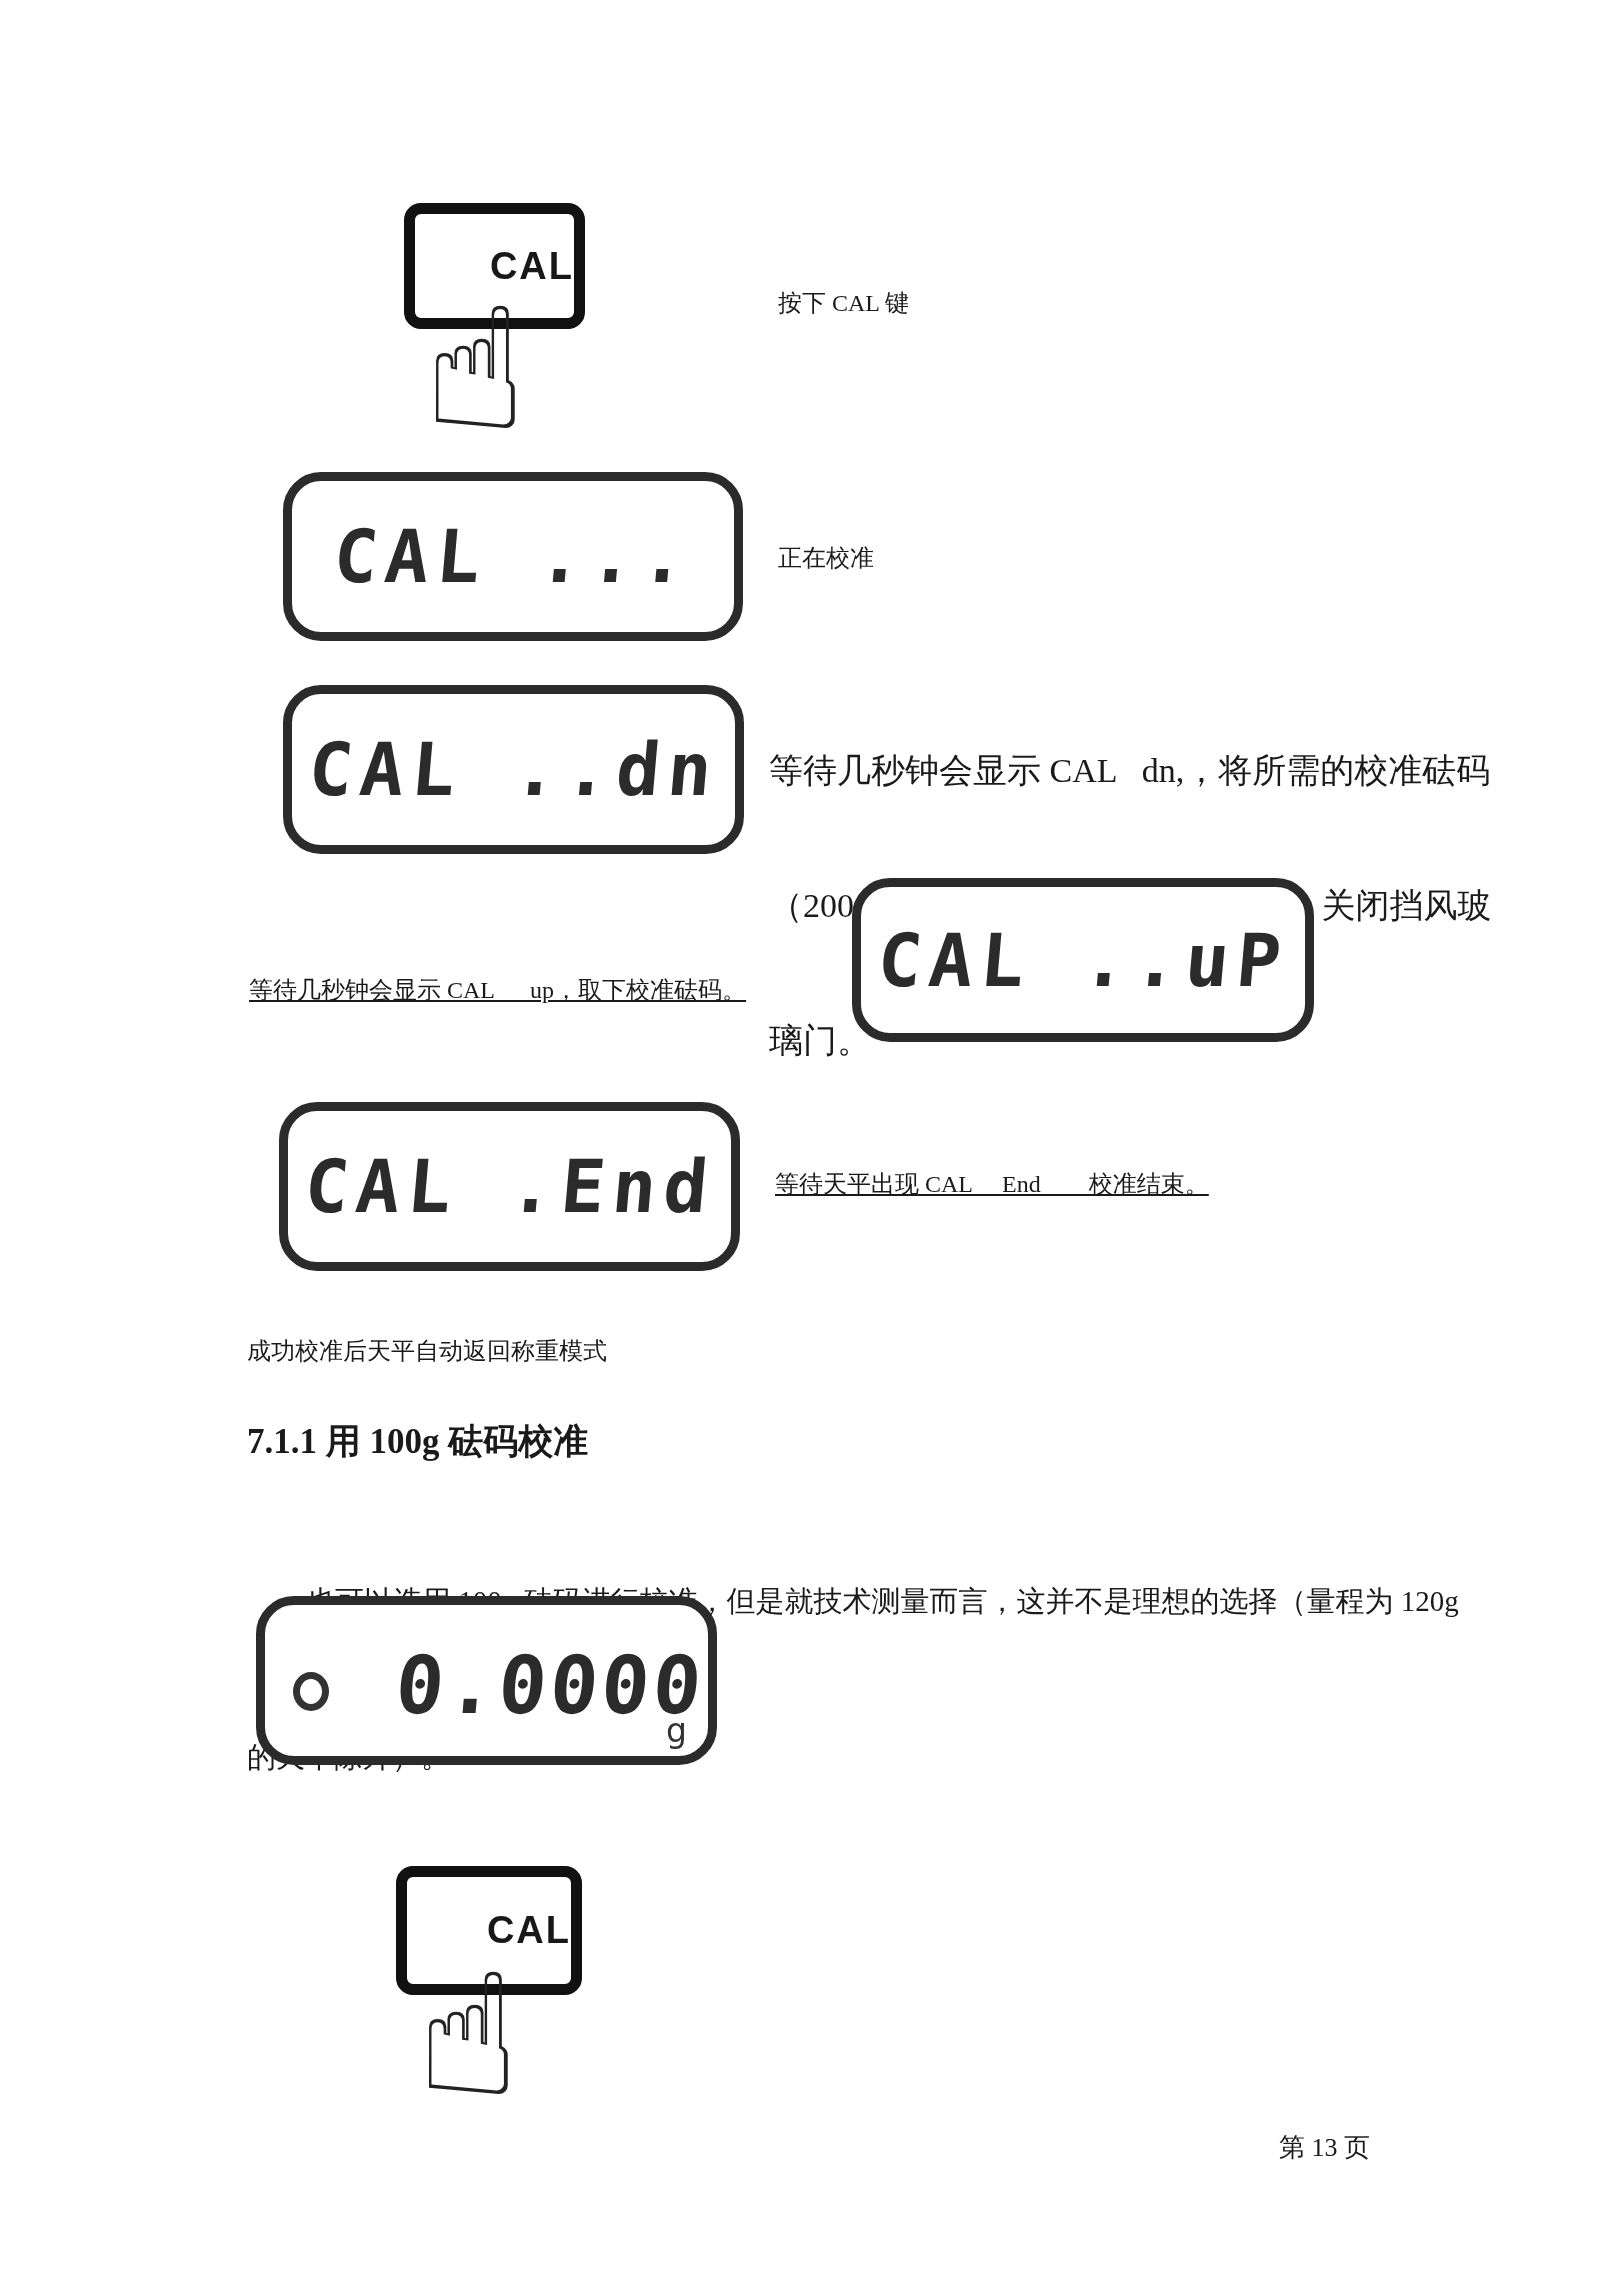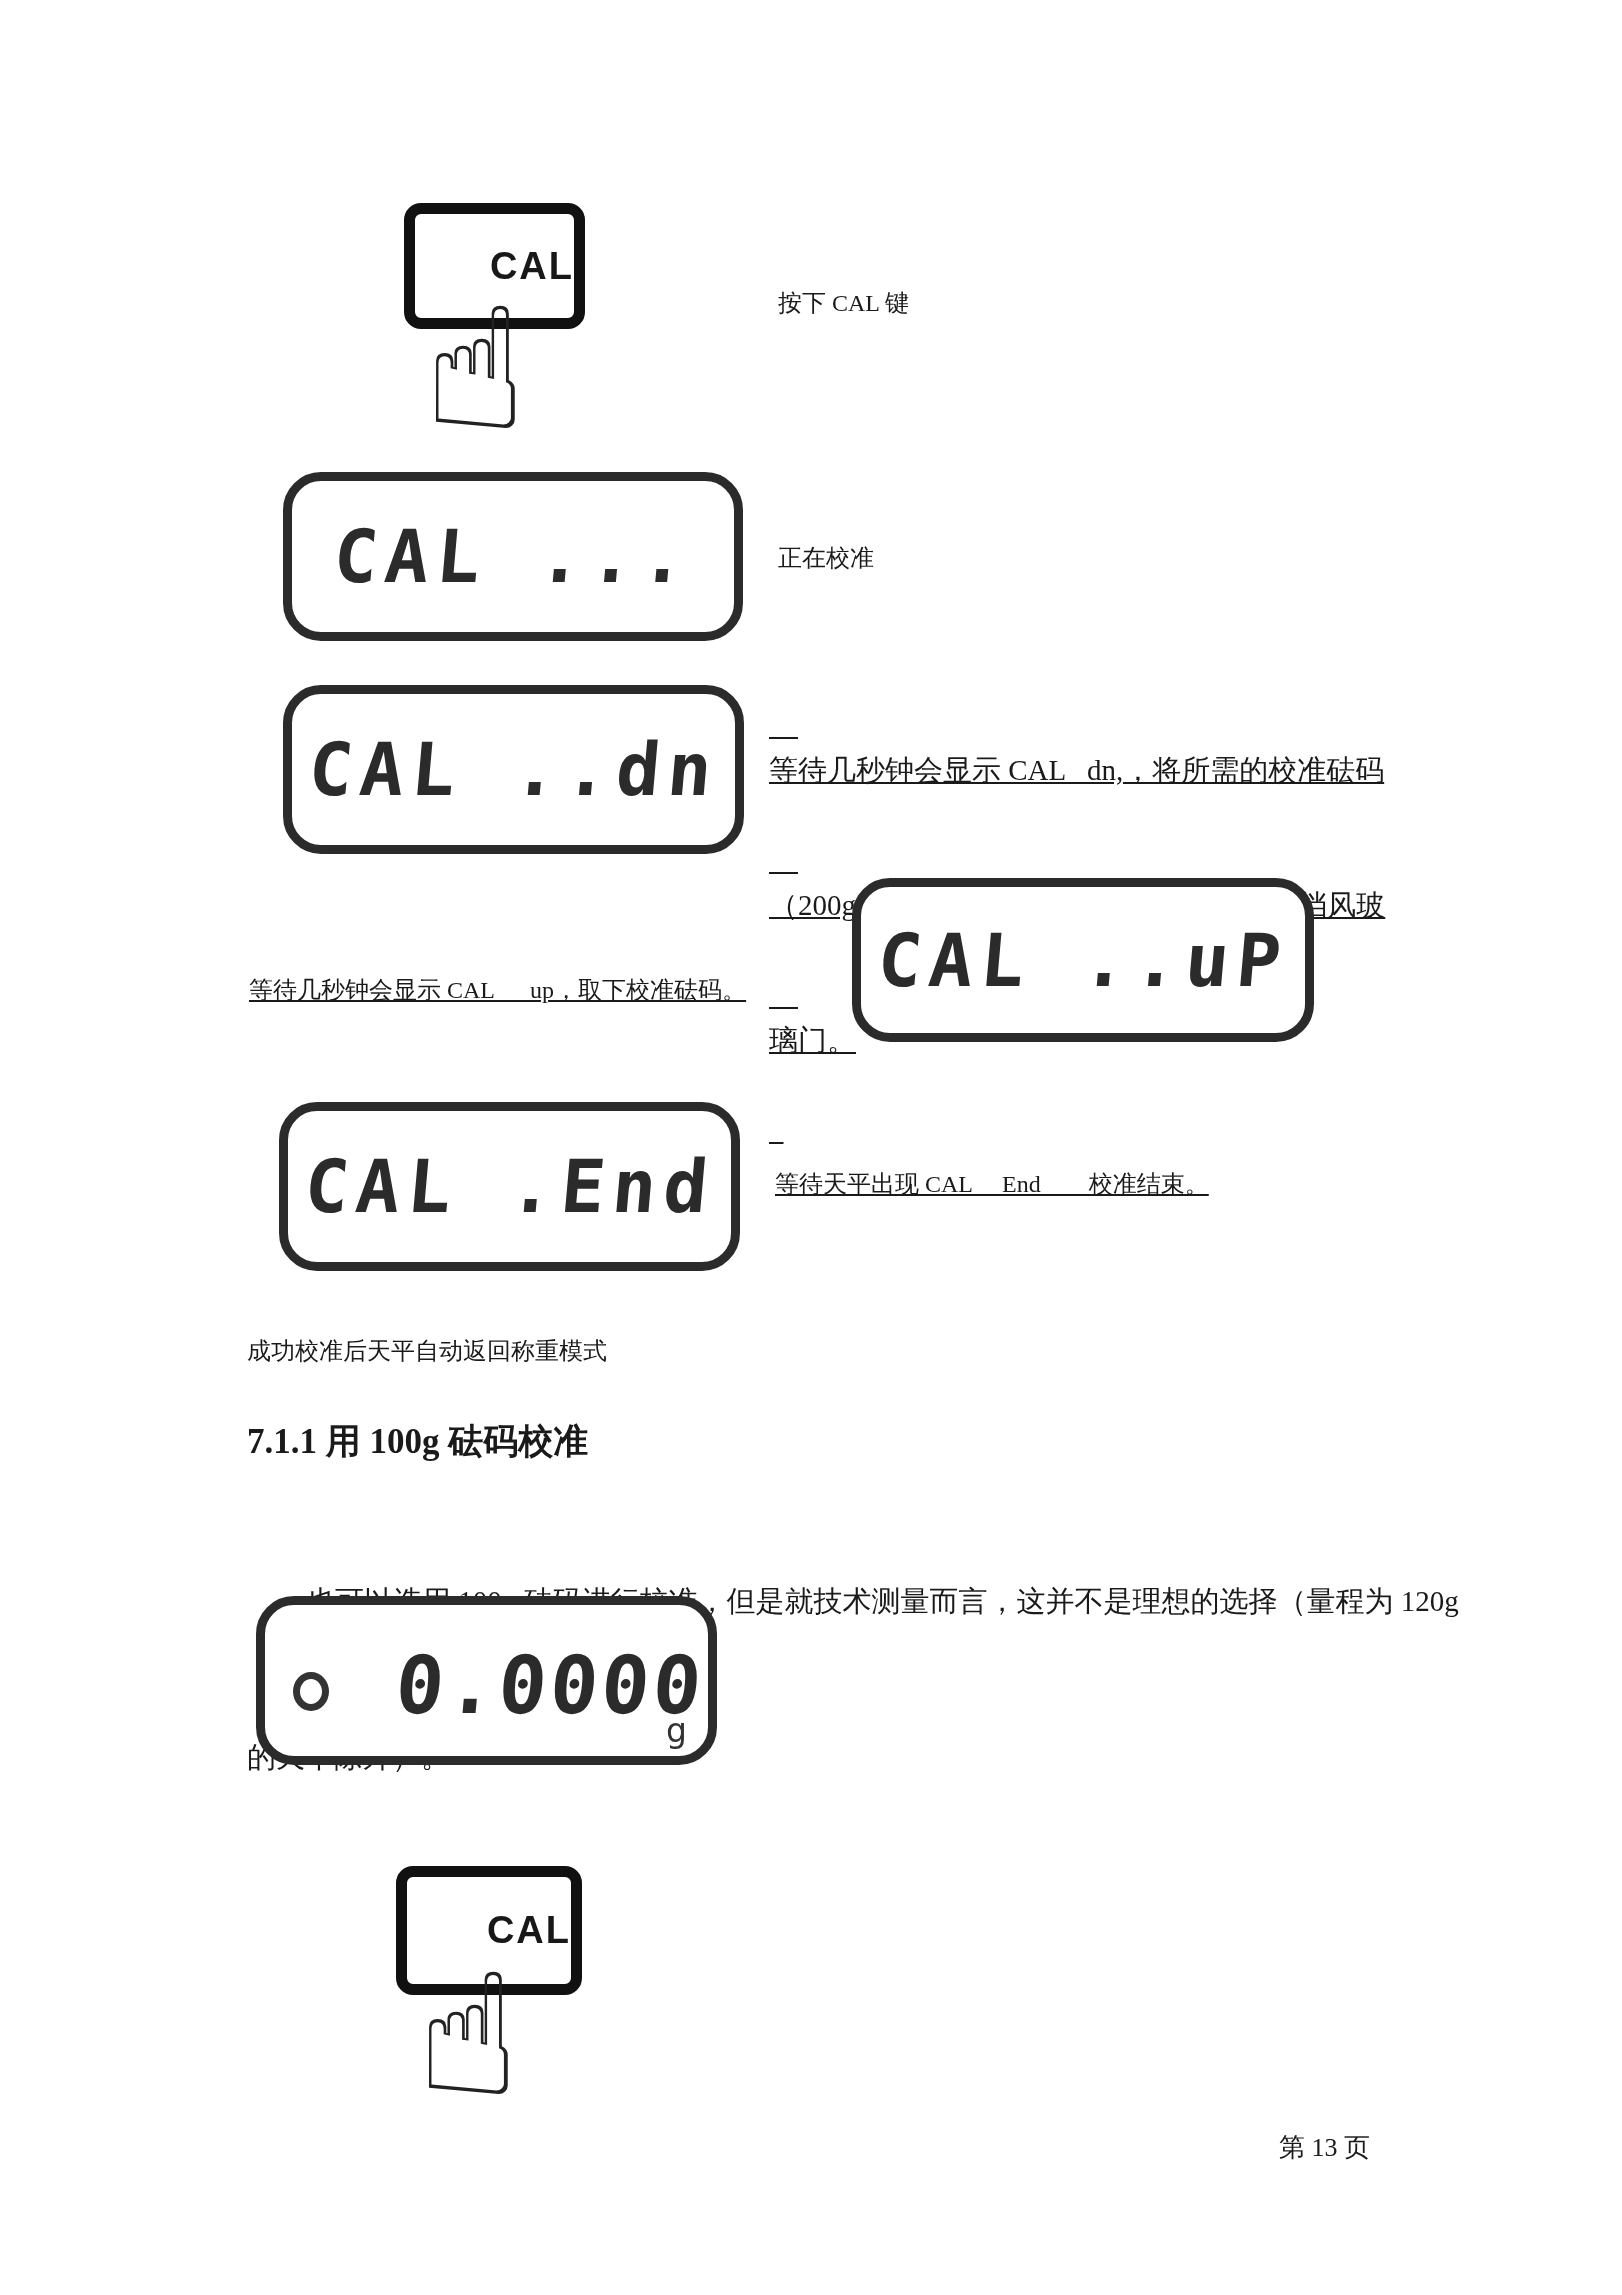--- a/index.html
+++ b/index.html
@@ -73,21 +73,21 @@
   .unit {
     position: absolute;
     right: 21px; bottom: 6.5px;
     font-family: "DejaVu Sans", "Liberation Sans", sans-serif;
     font-size: 33px;
     color: #333;
   }
 
   
   .t { font-size: 24px; line-height: 1.35; white-space: pre; }
-  .para { font-size: 29px; line-height: 45px; white-space: pre; text-decoration: underline; }
+  .para { font-size: 34px; line-height: 45px; white-space: pre; }
   .body-para { font-size: 29px; line-height: 52px; white-space: pre; }
   .body-para .indent { padding-left: 59px; }
   .heading {
     font-size: 35px;
     font-weight: bold;
     white-space: pre;
   }
   .footer { font-size: 26px; white-space: pre; }
 
   .seg-112 { font-size: 73px; }

